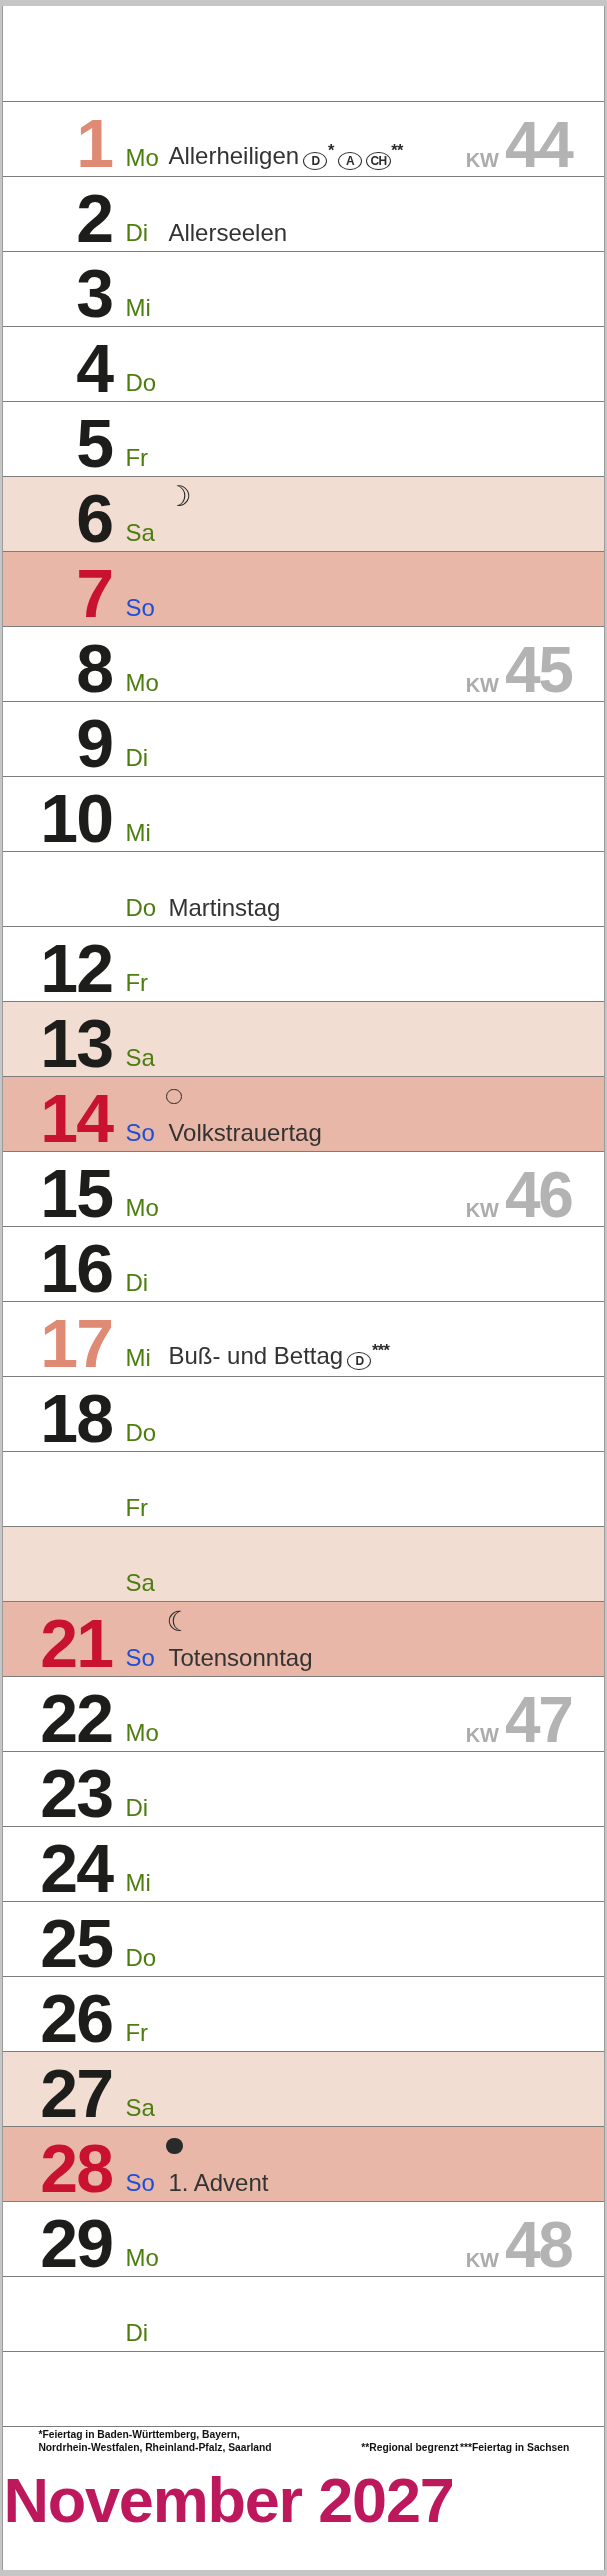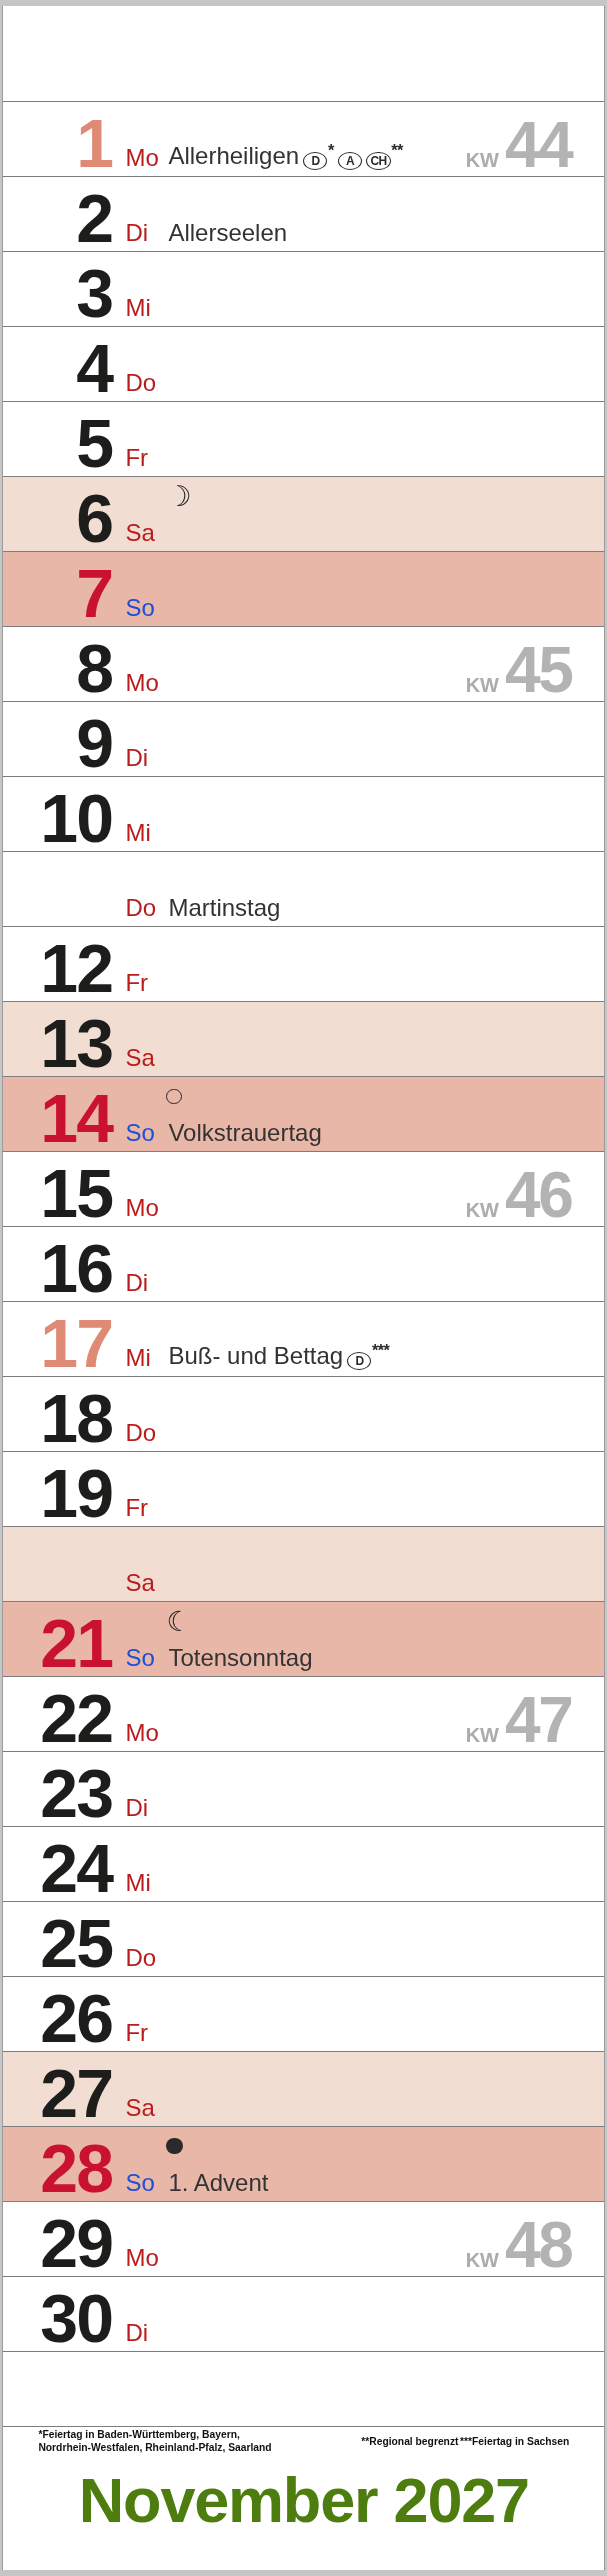--- a/index.html
+++ b/index.html
@@ -36,21 +36,21 @@
     position:absolute;left:0;bottom:-1.2px;width:109px;
     text-align:right;
     font-size:68px;line-height:1;font-weight:700;
     color:#1d1d1b;
     letter-spacing:-1.8px;
   }
   .row.salmon .daynum{color:#de8a74;}
   .row.red .daynum{color:#c91130;}
   .wd{
     position:absolute;left:122px;bottom:6px;
-    font-size:24px;line-height:1;color:#b91c1c;
+    font-size:24px;line-height:1;color:#4d7c0f;
   }
   .row.red .wd{color:#1d4ed8;}
   .holiday{
     position:absolute;left:165px;bottom:6px;
     font-size:24px;line-height:1;color:#333333;
     white-space:nowrap;
   }
   .badge{
     display:inline-block;
     border:1.8px solid #2b2b2b;
@@ -81,29 +81,28 @@
   .kw-label{font-size:20px;font-weight:700;color:#acacac;letter-spacing:0;text-align:center;}
   .kw-num{font-size:64px;font-weight:700;color:#b3b3b3;letter-spacing:-2.4px;margin-left:6px;}
   
   .empty-row{
     height:74px;border-bottom:1.2px solid #7d7d7d;background:#ffffff;
   }
   .footnotes{
     position:absolute;left:0;top:2418px;width:100%;
     box-sizing:border-box;
     padding:4.3px 35px 0 35px;
-    display:flex;justify-content:space-between;align-items:center;
+    display:flex;justify-content:space-between;align-items:flex-end;
     font-size:10.3px;font-weight:700;color:#111111;line-height:1.28;
   }
   .footnote{white-space:pre-line;}
   .footnote.center{margin-left:88px;}
   .month-title{
     position:absolute;left:0;top:2463px;width:100%;
-    text-align:center;
-    font-size:63px;font-weight:700;color:#4d7c0f;
+    font-size:63px;font-weight:700;color:#be185d;
     letter-spacing:-1.2px;line-height:1;
   }
 </style>
 </head>
 <body>
 
 <div class="card">
   <div class="header-blank"></div>
   <div id="rows">
       <div class="row salmon">
@@ -209,21 +208,20 @@
     <div class="holiday"><span class="holiday-text">Buß- und Bettag</span><span class="badge">D</span><span class="stars">***</span></div>
 
   </div>
       <div class="row">
     <div class="daynum">18</div>
     <div class="wd">Do</div>
     <div class="holiday"><span class="holiday-text"></span></div>
 
   </div>
       <div class="row">
-    <div class="daynum">19</div>
     <div class="wd">Fr</div>
     <div class="holiday"><span class="holiday-text"></span></div>
 
   </div>
       <div class="row bg-light">
     <div class="wd">Sa</div>
     <div class="holiday"><span class="holiday-text"></span></div>
 
   </div>
       <div class="row bg-dark red">
@@ -276,21 +274,20 @@
 
   <span class="moon moon-new"></span>
       </div>
       <div class="row">
     <div class="daynum">29</div>
     <div class="wd">Mo</div>
     <div class="holiday"><span class="holiday-text"></span></div>
     <div class="kw"><span class="kw-label">KW</span><span class="kw-num">48</span></div>
   </div>
       <div class="row">
-    <div class="daynum">30</div>
     <div class="wd">Di</div>
     <div class="holiday"><span class="holiday-text"></span></div>
 
   </div>
     </div>
   <div class="empty-row"></div>
   <div class="footnotes">
     <div class="footnote">*Feiertag in Baden-Württemberg, Bayern,
 Nordrhein-Westfalen, Rheinland-Pfalz, Saarland</div>
     <div class="footnote center">**Regional begrenzt</div>

